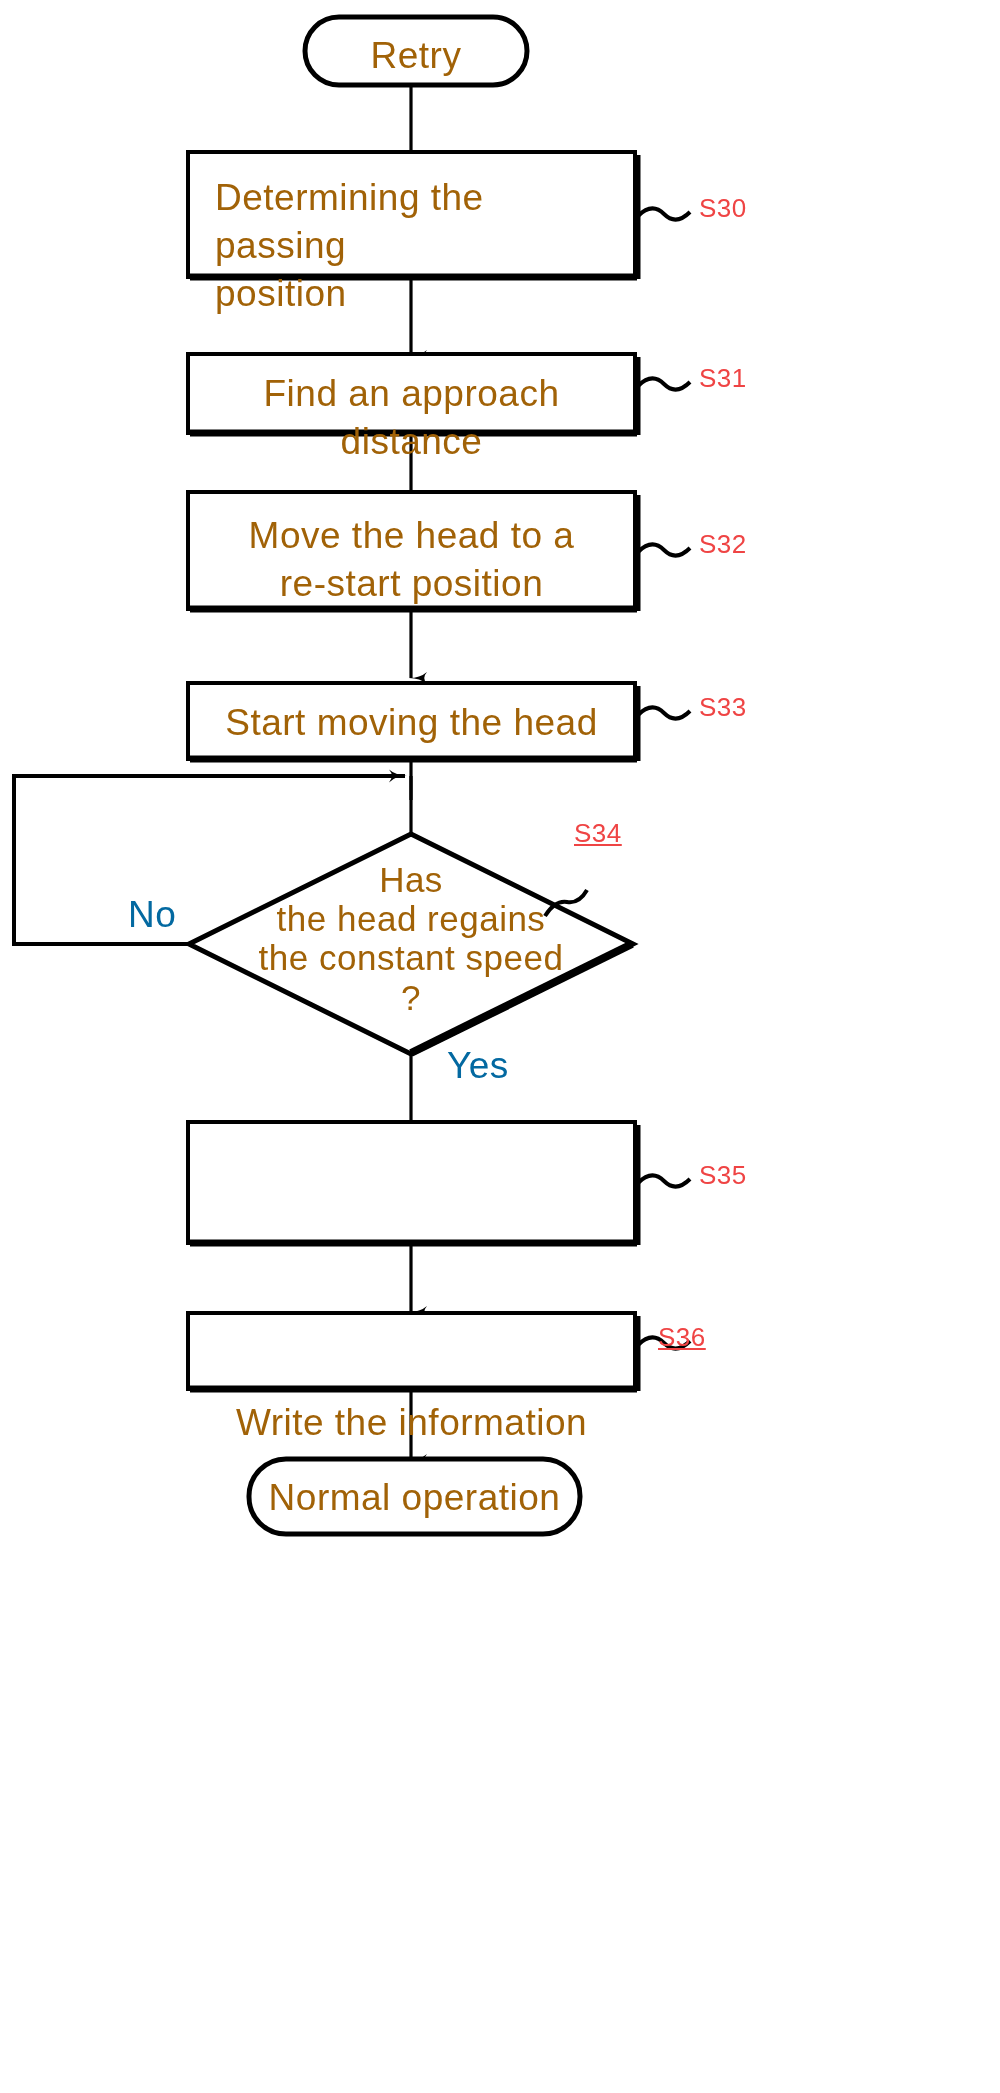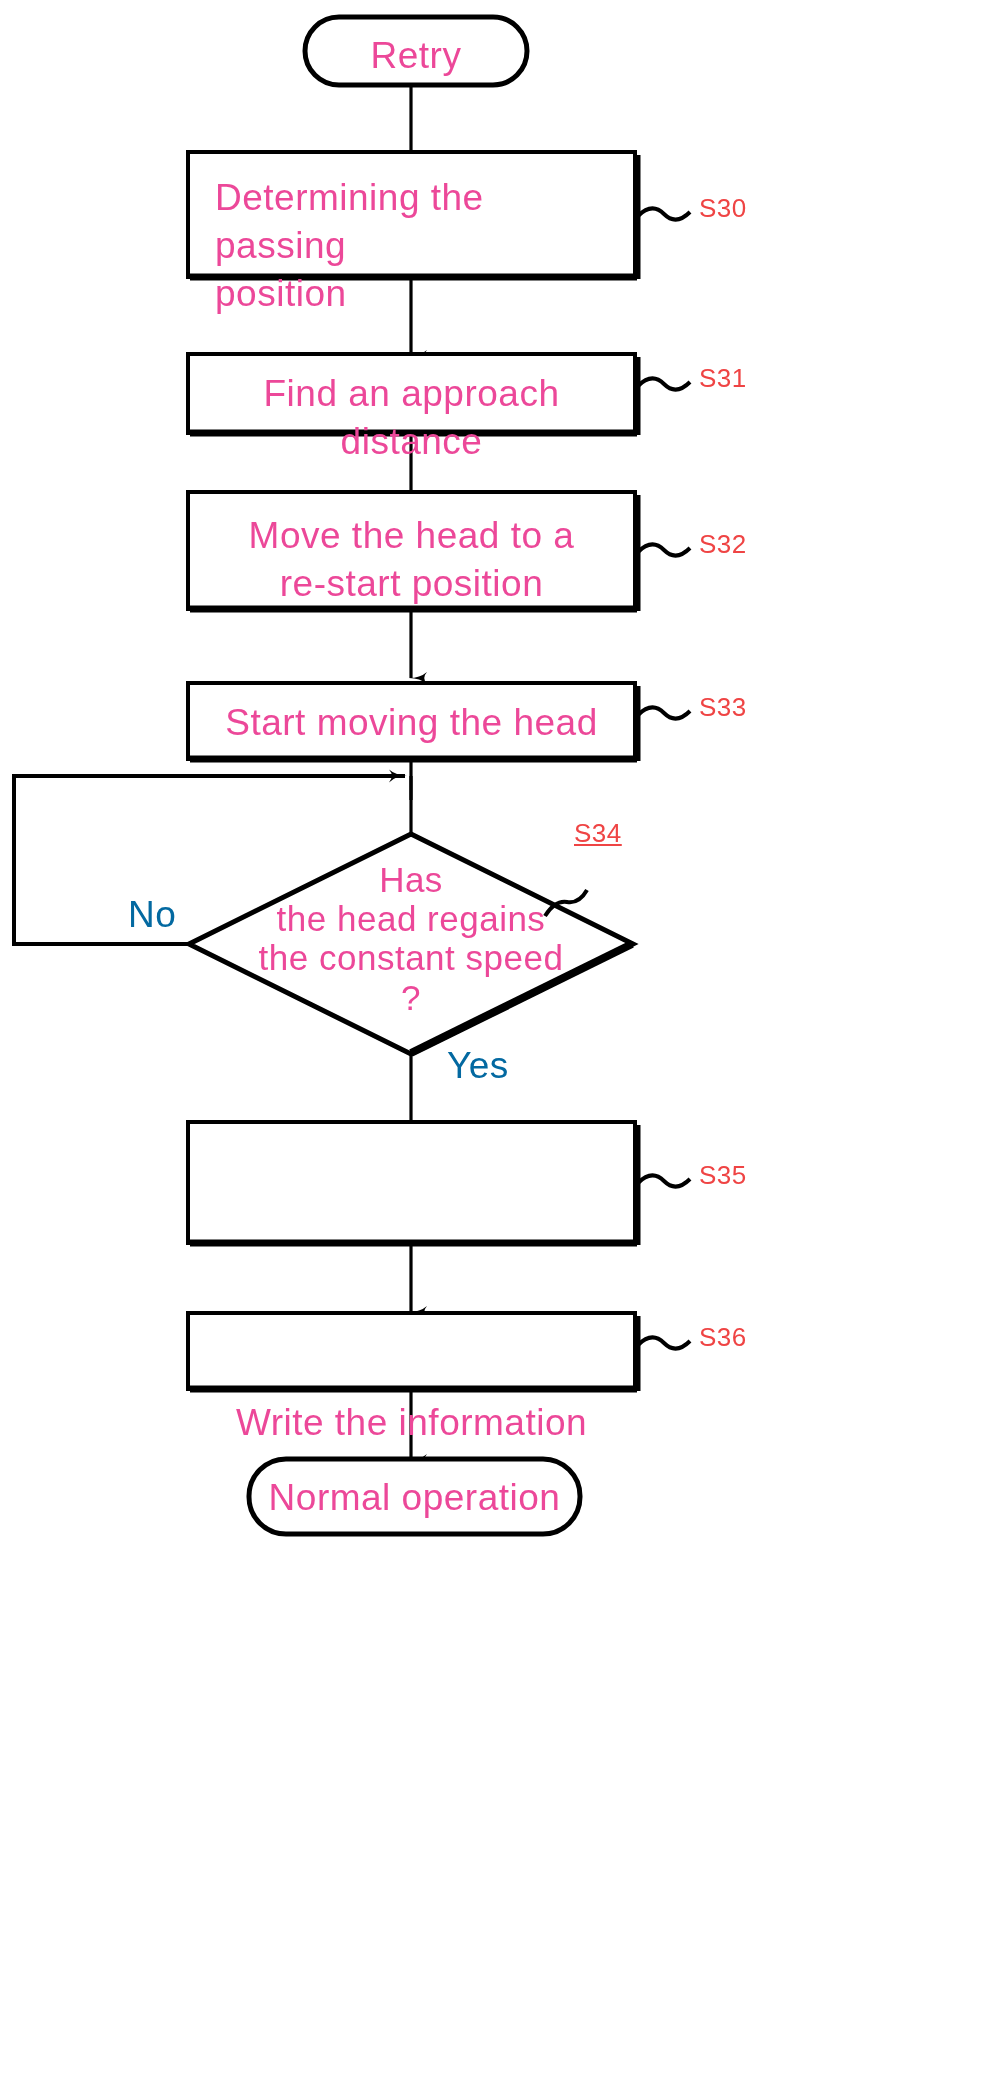--- a/index.html
+++ b/index.html
@@ -18,21 +18,21 @@
   }
   #flow-svg {
     position: absolute;
     left: 0;
     top: 0;
     width: 1000px;
     height: 2093px;
   }
   .node-text {
     position: absolute;
-    color: #ec4899;
+    color: #a16207;
     font-family: "Liberation Sans", "DejaVu Sans", sans-serif;
     line-height: 1.30;
     white-space: pre-line;
     letter-spacing: 0.5px;
     pointer-events: none;
   }
   .terminal-label {
     font-size: 37px;
     text-align: center;
     width: 100%;
@@ -191,21 +191,21 @@
   <div class="node-text process-label center" style="left:188px; top:1399px; width:447px;">Write the information</div>
 
   <div class="node-text terminal-label" style="left:249px; top:1474px; width:331px;">Normal operation</div>
 
   <div class="step-ref" style="left:699px; top:193px;">S30</div>
   <div class="step-ref" style="left:699px; top:363px;">S31</div>
   <div class="step-ref" style="left:699px; top:529px;">S32</div>
   <div class="step-ref" style="left:699px; top:692px;">S33</div>
   <div class="step-ref" style="left:574px; top:818px;text-decoration:underline;">S34</div>
   <div class="step-ref" style="left:699px; top:1160px;">S35</div>
-  <div class="step-ref" style="left:699px; top:1322px;">S36</div>
+  <div class="step-ref" style="left:658px; top:1322px;text-decoration:underline;">S36</div>
 
   <div class="branch-label" style="left:128px; top:894px;">No</div>
   <div class="branch-label" style="left:423px; top:1045px;margin-left:24px;">Yes</div>
 
   <div class="hit" style="left:305px; top:17px; width:222px; height:68px;"></div>
   <div class="hit" style="left:188px; top:152px; width:449px; height:127px;"></div>
   <div class="hit" style="left:188px; top:354px; width:449px; height:81px;"></div>
   <div class="hit" style="left:188px; top:492px; width:449px; height:119px;"></div>
   <div class="hit" style="left:188px; top:683px; width:449px; height:78px;"></div>
   <div class="hit" style="left:189px; top:834px; width:444px; height:220px;"></div>

